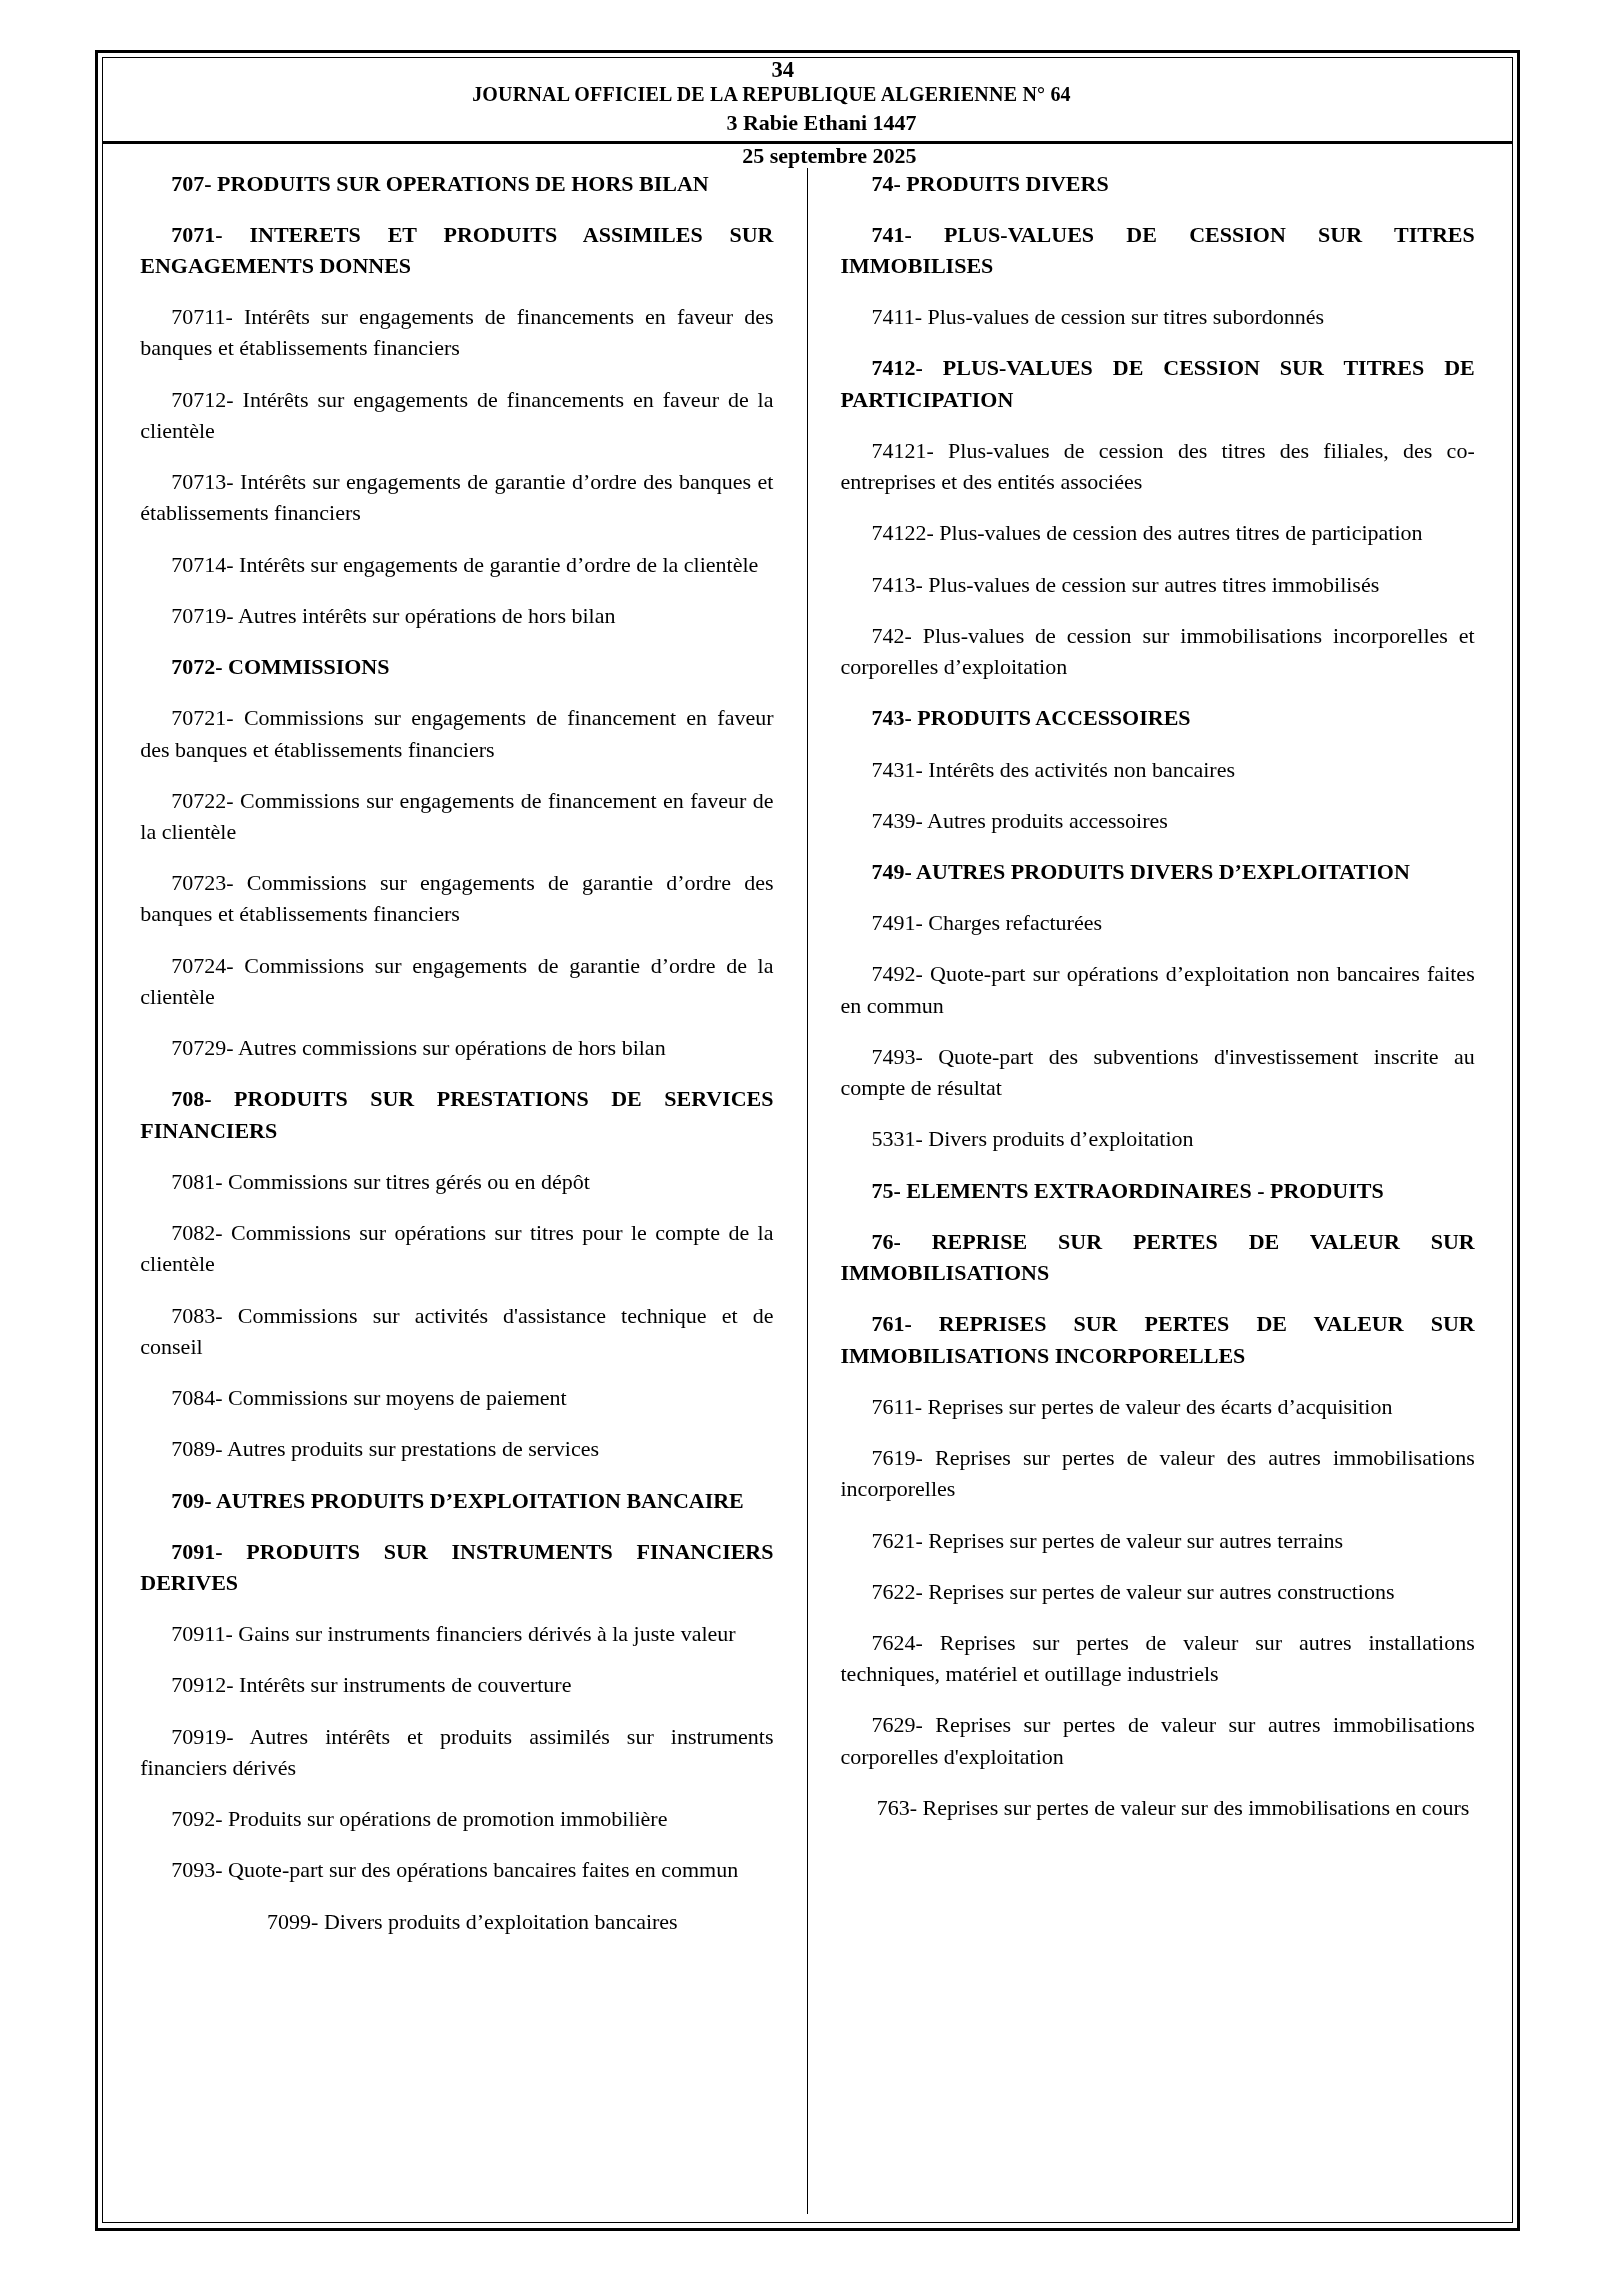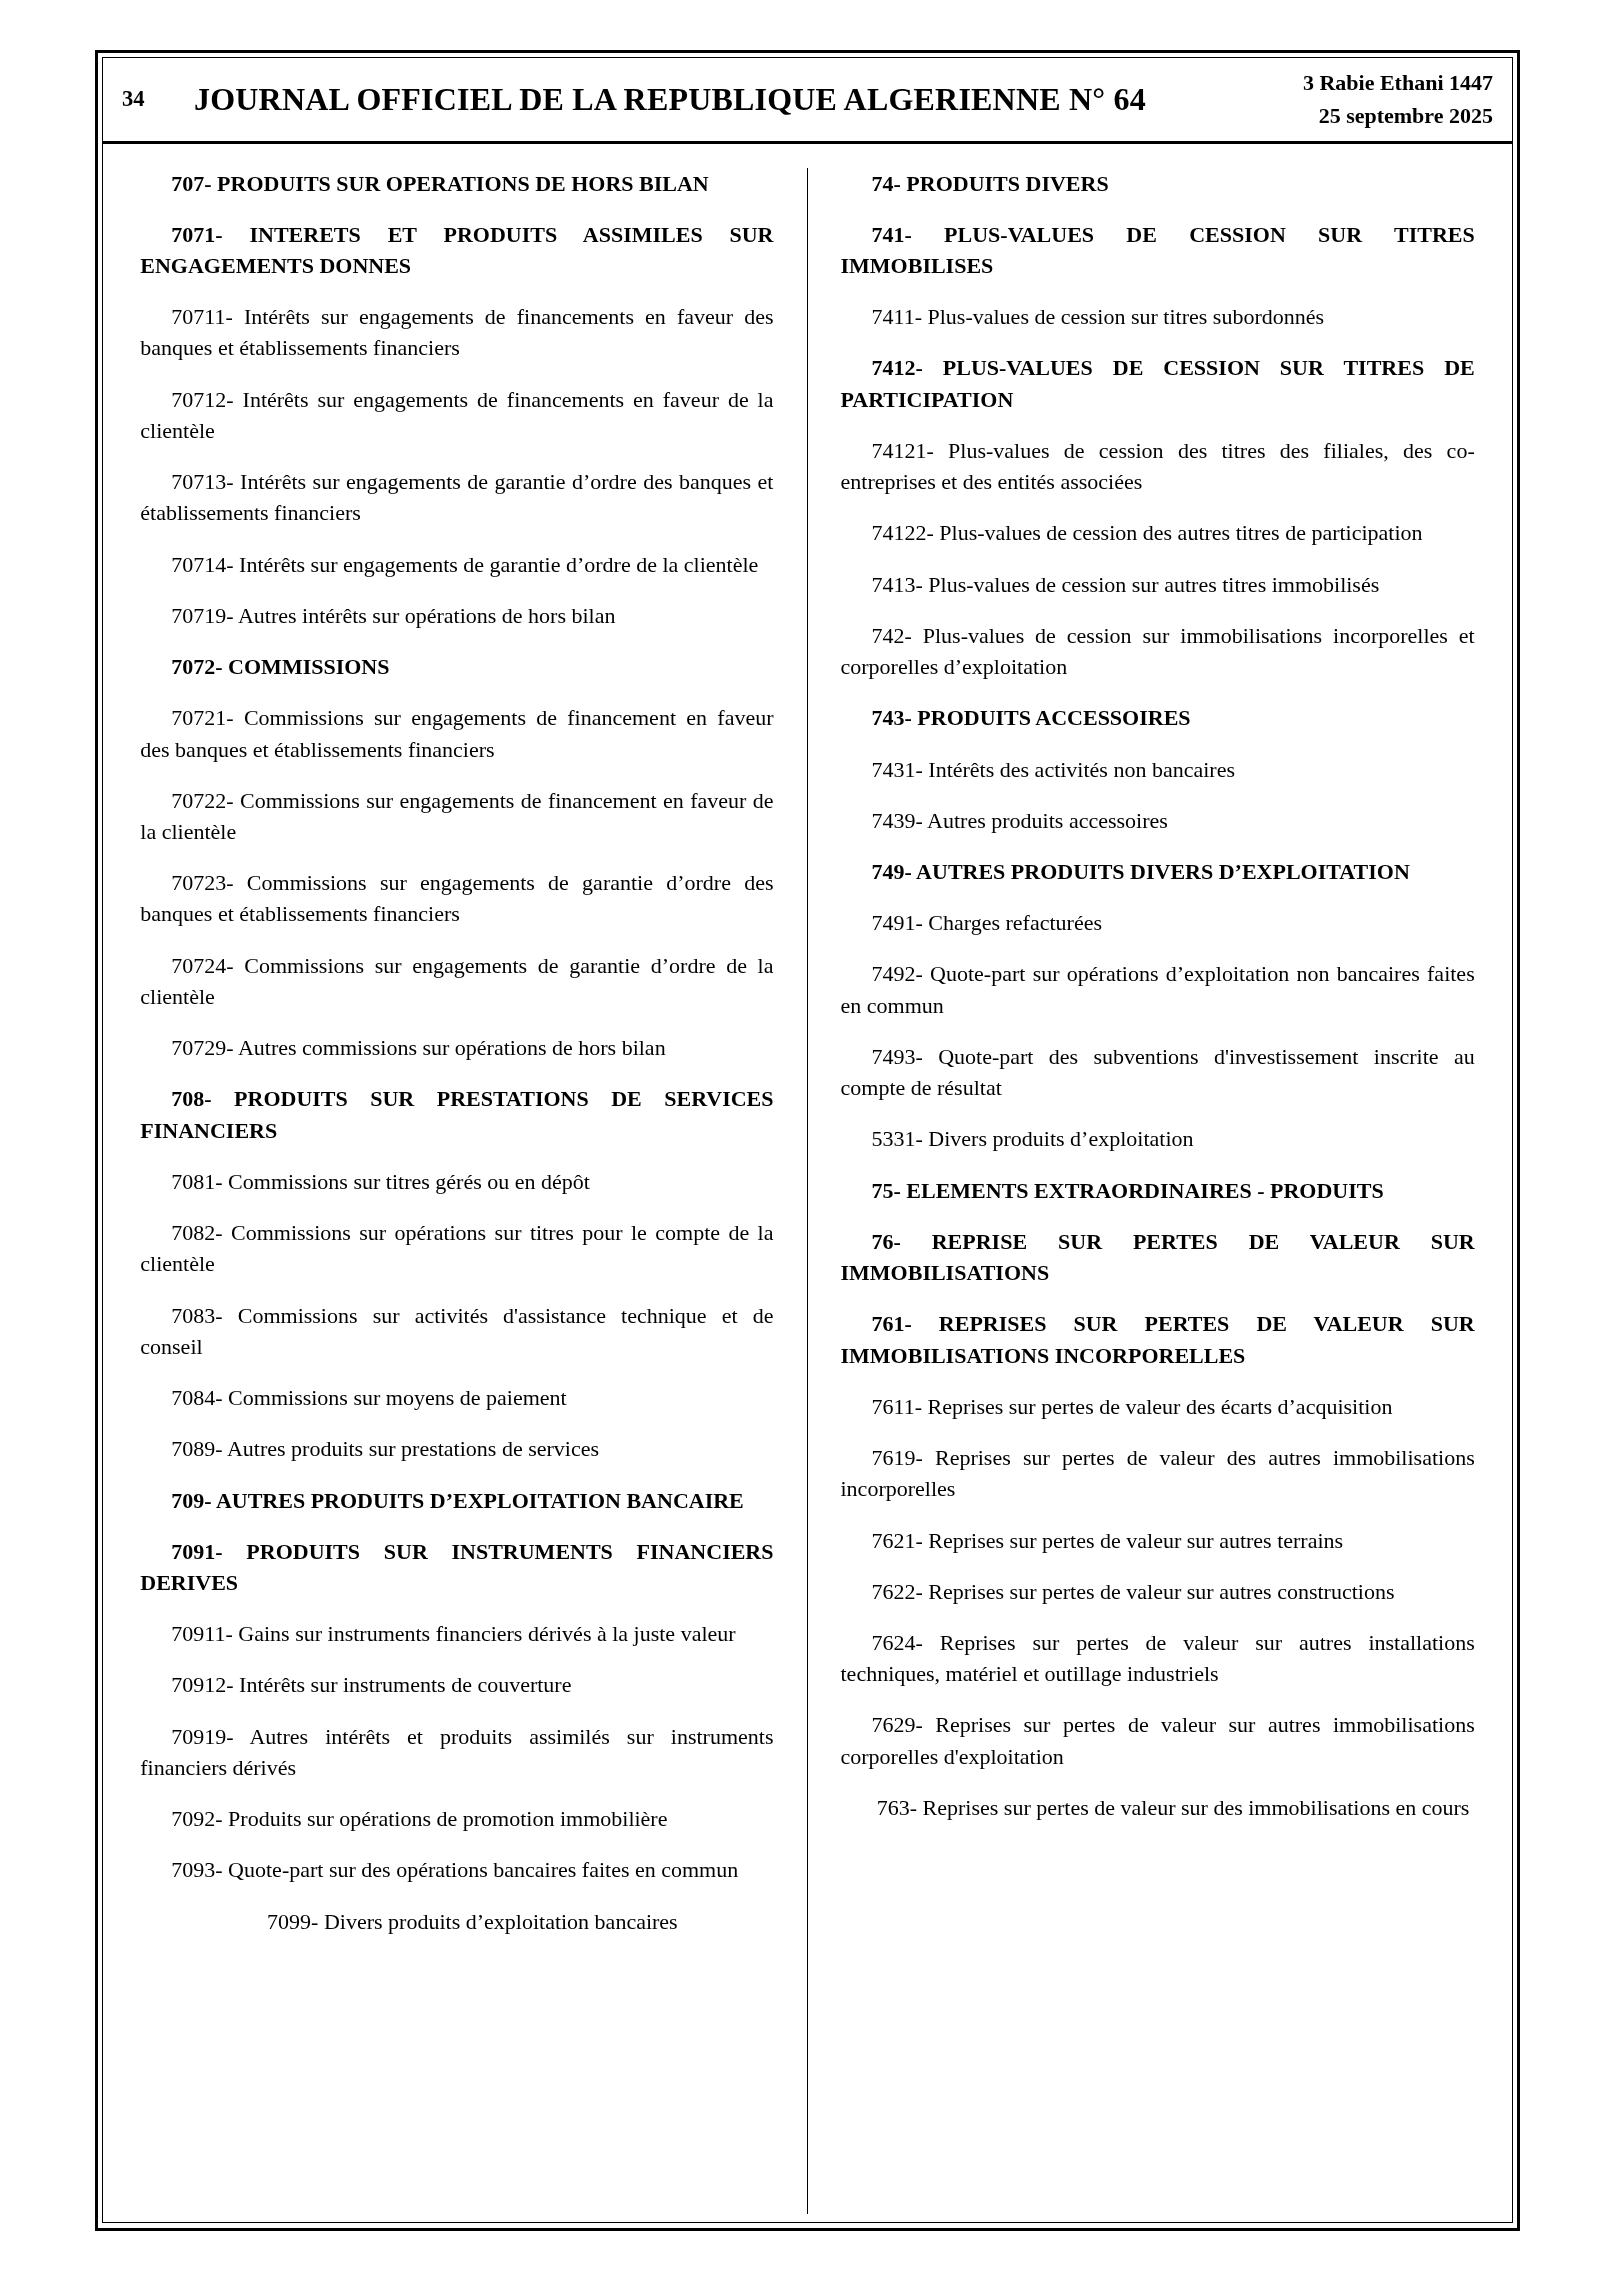--- a/index.html
+++ b/index.html
@@ -41,32 +41,33 @@
   .header {
     position: absolute;
     left: 102px;
     top: 57px;
     right: 102px;
     height: 87px;
     box-sizing: border-box;
     border-bottom: 3.6px solid #000;
     display: flex;
     align-items: center;
-    padding: 0 20px;
+    padding: 0 4px;
+    flex-direction: column;
   }
   .header .page-number {
     font-size: 22.6px;
     font-weight: bold;
     width: 72px;
     flex: 0 0 auto;
   }
   .header .journal-title {
     flex: 1 1 auto;
     text-align: left;
-    font-size: 32px;
+    font-size: 20px;
     font-weight: bold;
     letter-spacing: 0.2px;
     padding-right: 72px;
   }
   .header .dates {
     flex: 0 0 auto;
     text-align: right;
     font-size: 22px;
     font-weight: bold;
     line-height: 1.5;

